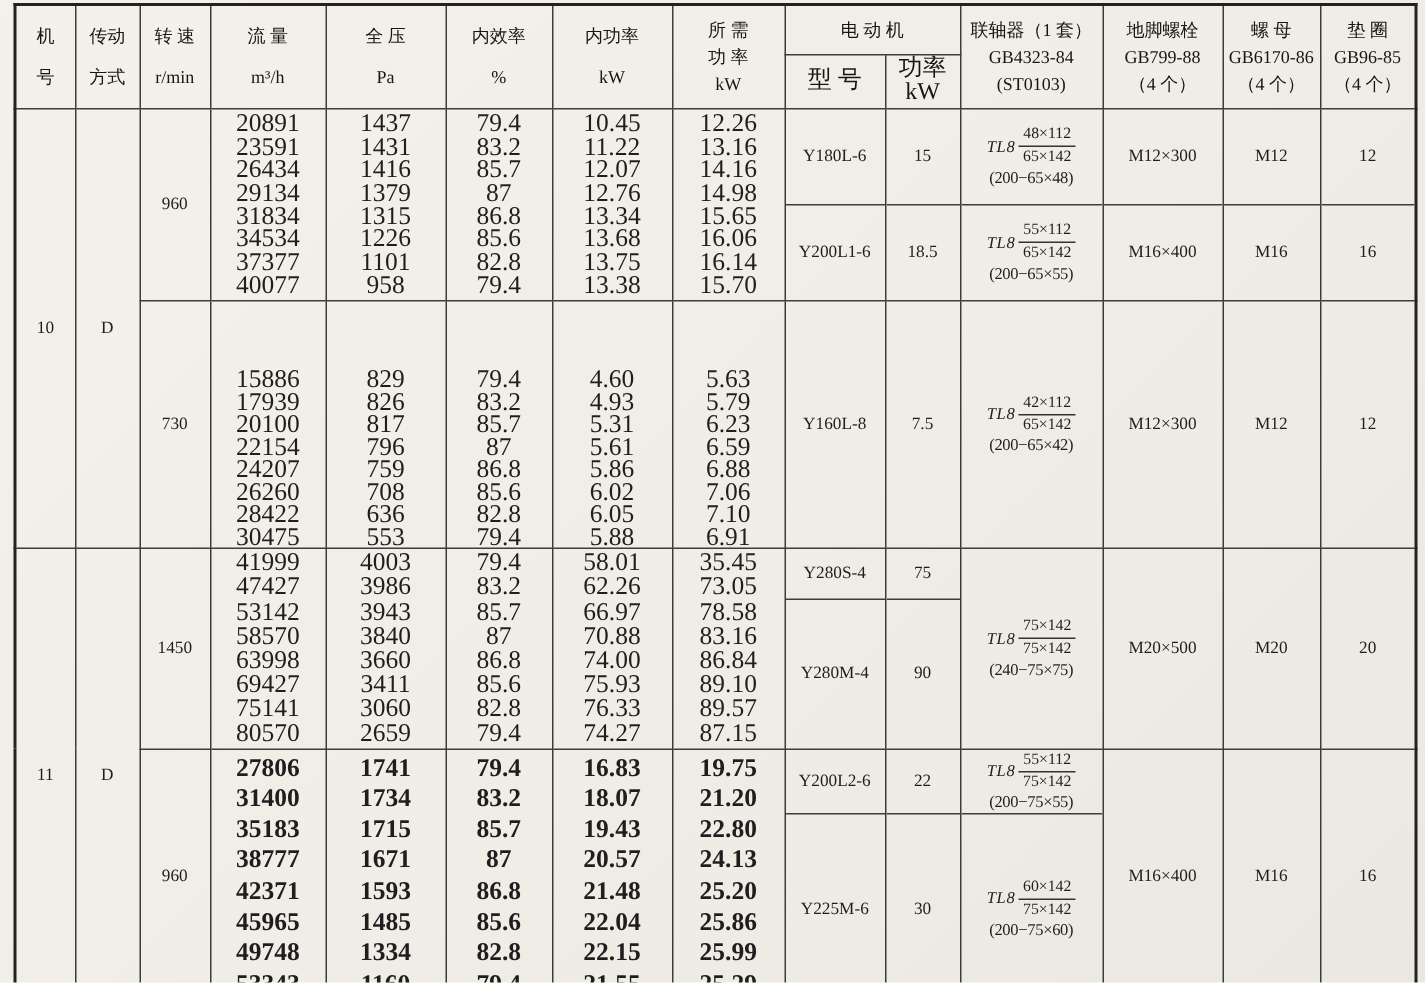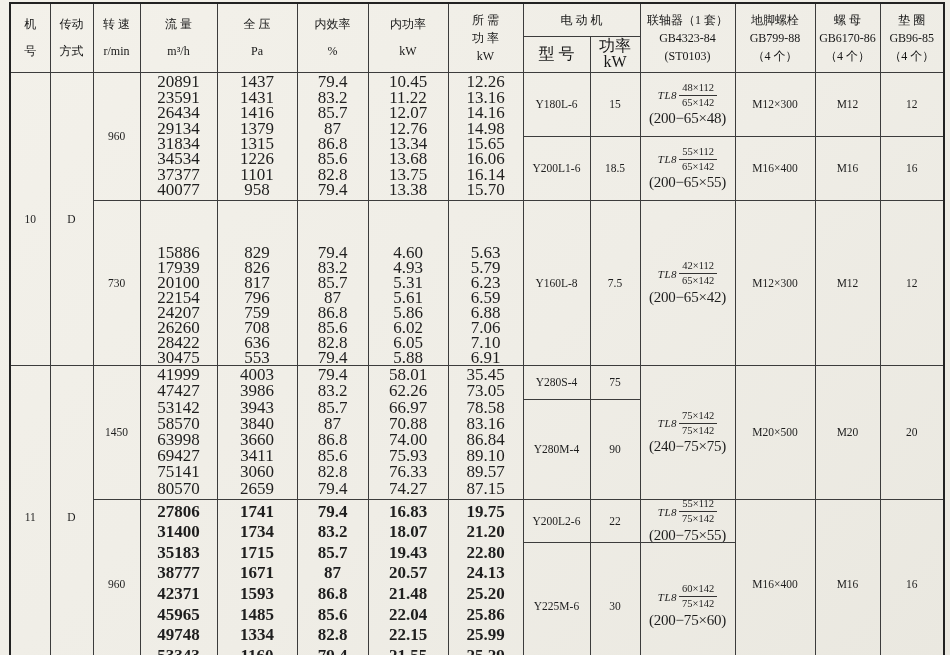--- a/index.html
+++ b/index.html
@@ -63,21 +63,21 @@
   .b3 .subwrap{height:133px;}
   .b4 .subwrap{height:169px;}
   .sc{display:flex;align-items:center;justify-content:center;min-height:0;}
   .sc + .sc{border-top:1px solid #3c3c3c;}
   .coup{display:inline-block;text-align:center;}
   .cf{display:flex;align-items:center;justify-content:center;}
   .cf i{font-style:italic;font-size:11px;margin-right:2px;letter-spacing:0.5px;}
   .frac{display:inline-block;vertical-align:middle;font-size:10.5px;line-height:1.3;}
   .frac .fn{display:block;border-bottom:1px solid #333;padding:0 3px;}
   .frac .fd{display:block;padding:0 3px;}
-  .cn{font-size:15px;margin-top:1px;text-align:center;letter-spacing:-0.2px;}
+  .cn{font-size:11px;margin-top:1px;text-align:center;letter-spacing:-0.2px;}
 </style>
 </head>
 <body>
 
 <div class="page">
 
   <table>
     <colgroup>
       <col style="width:40px">
         <col style="width:43px">

